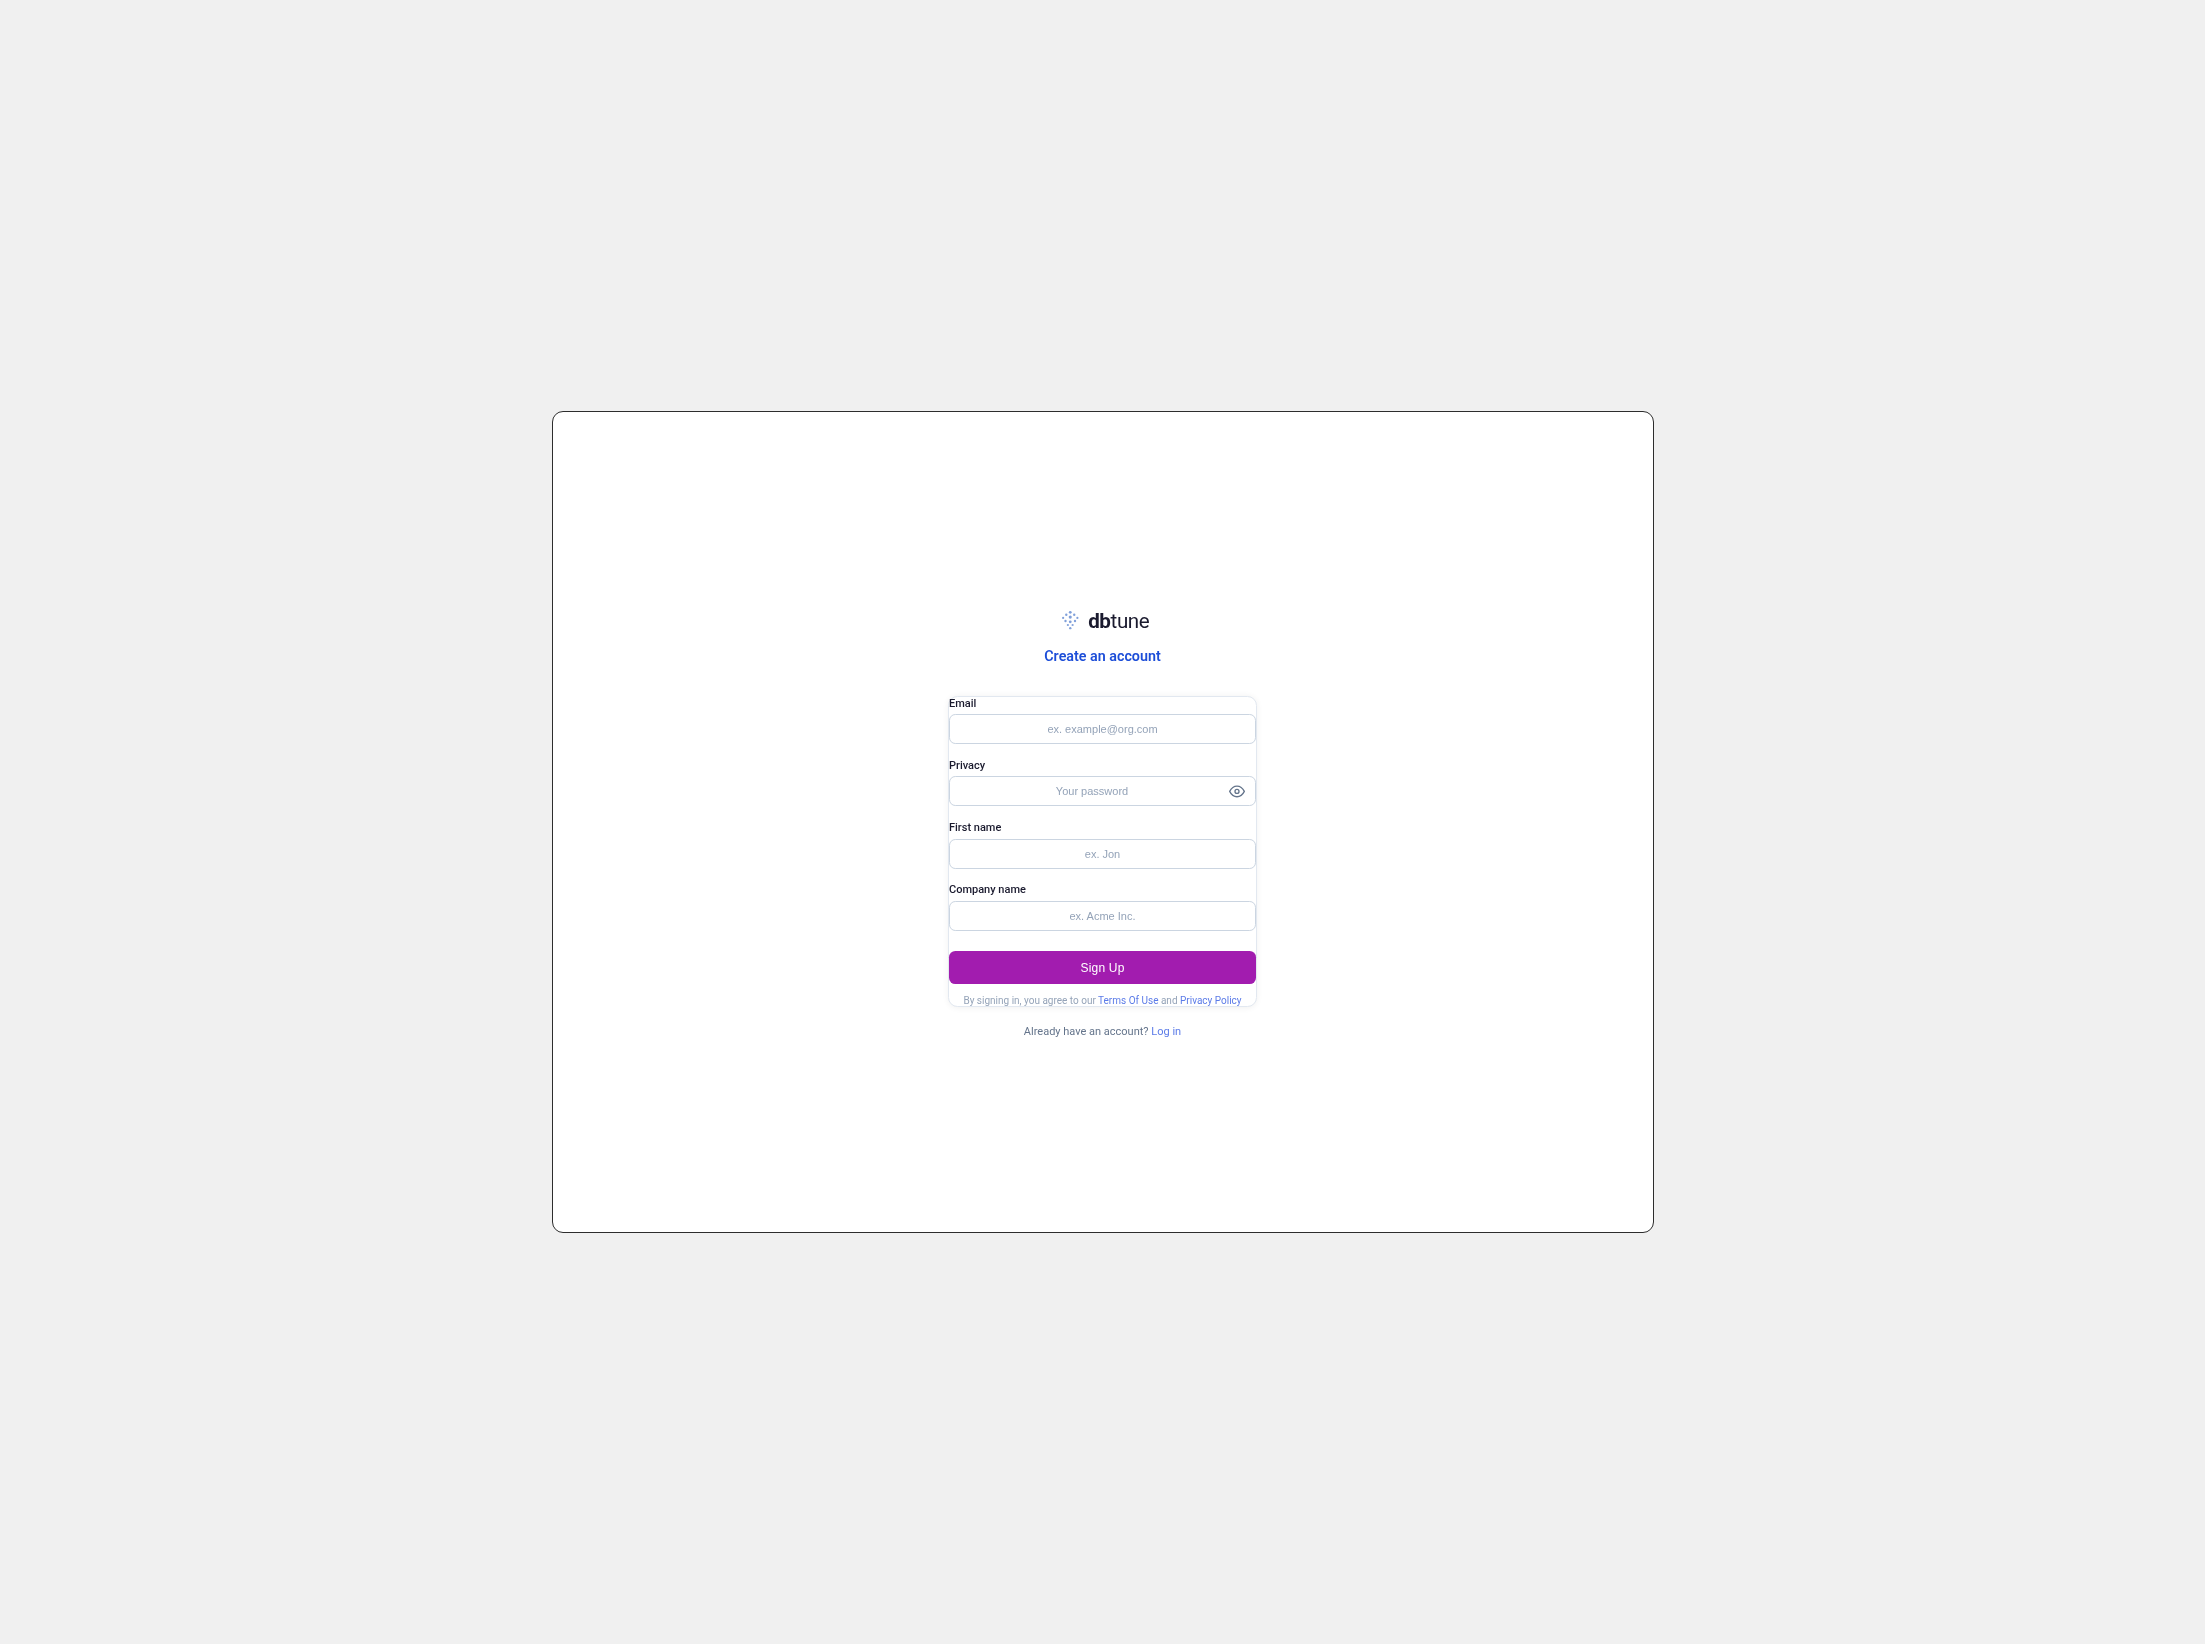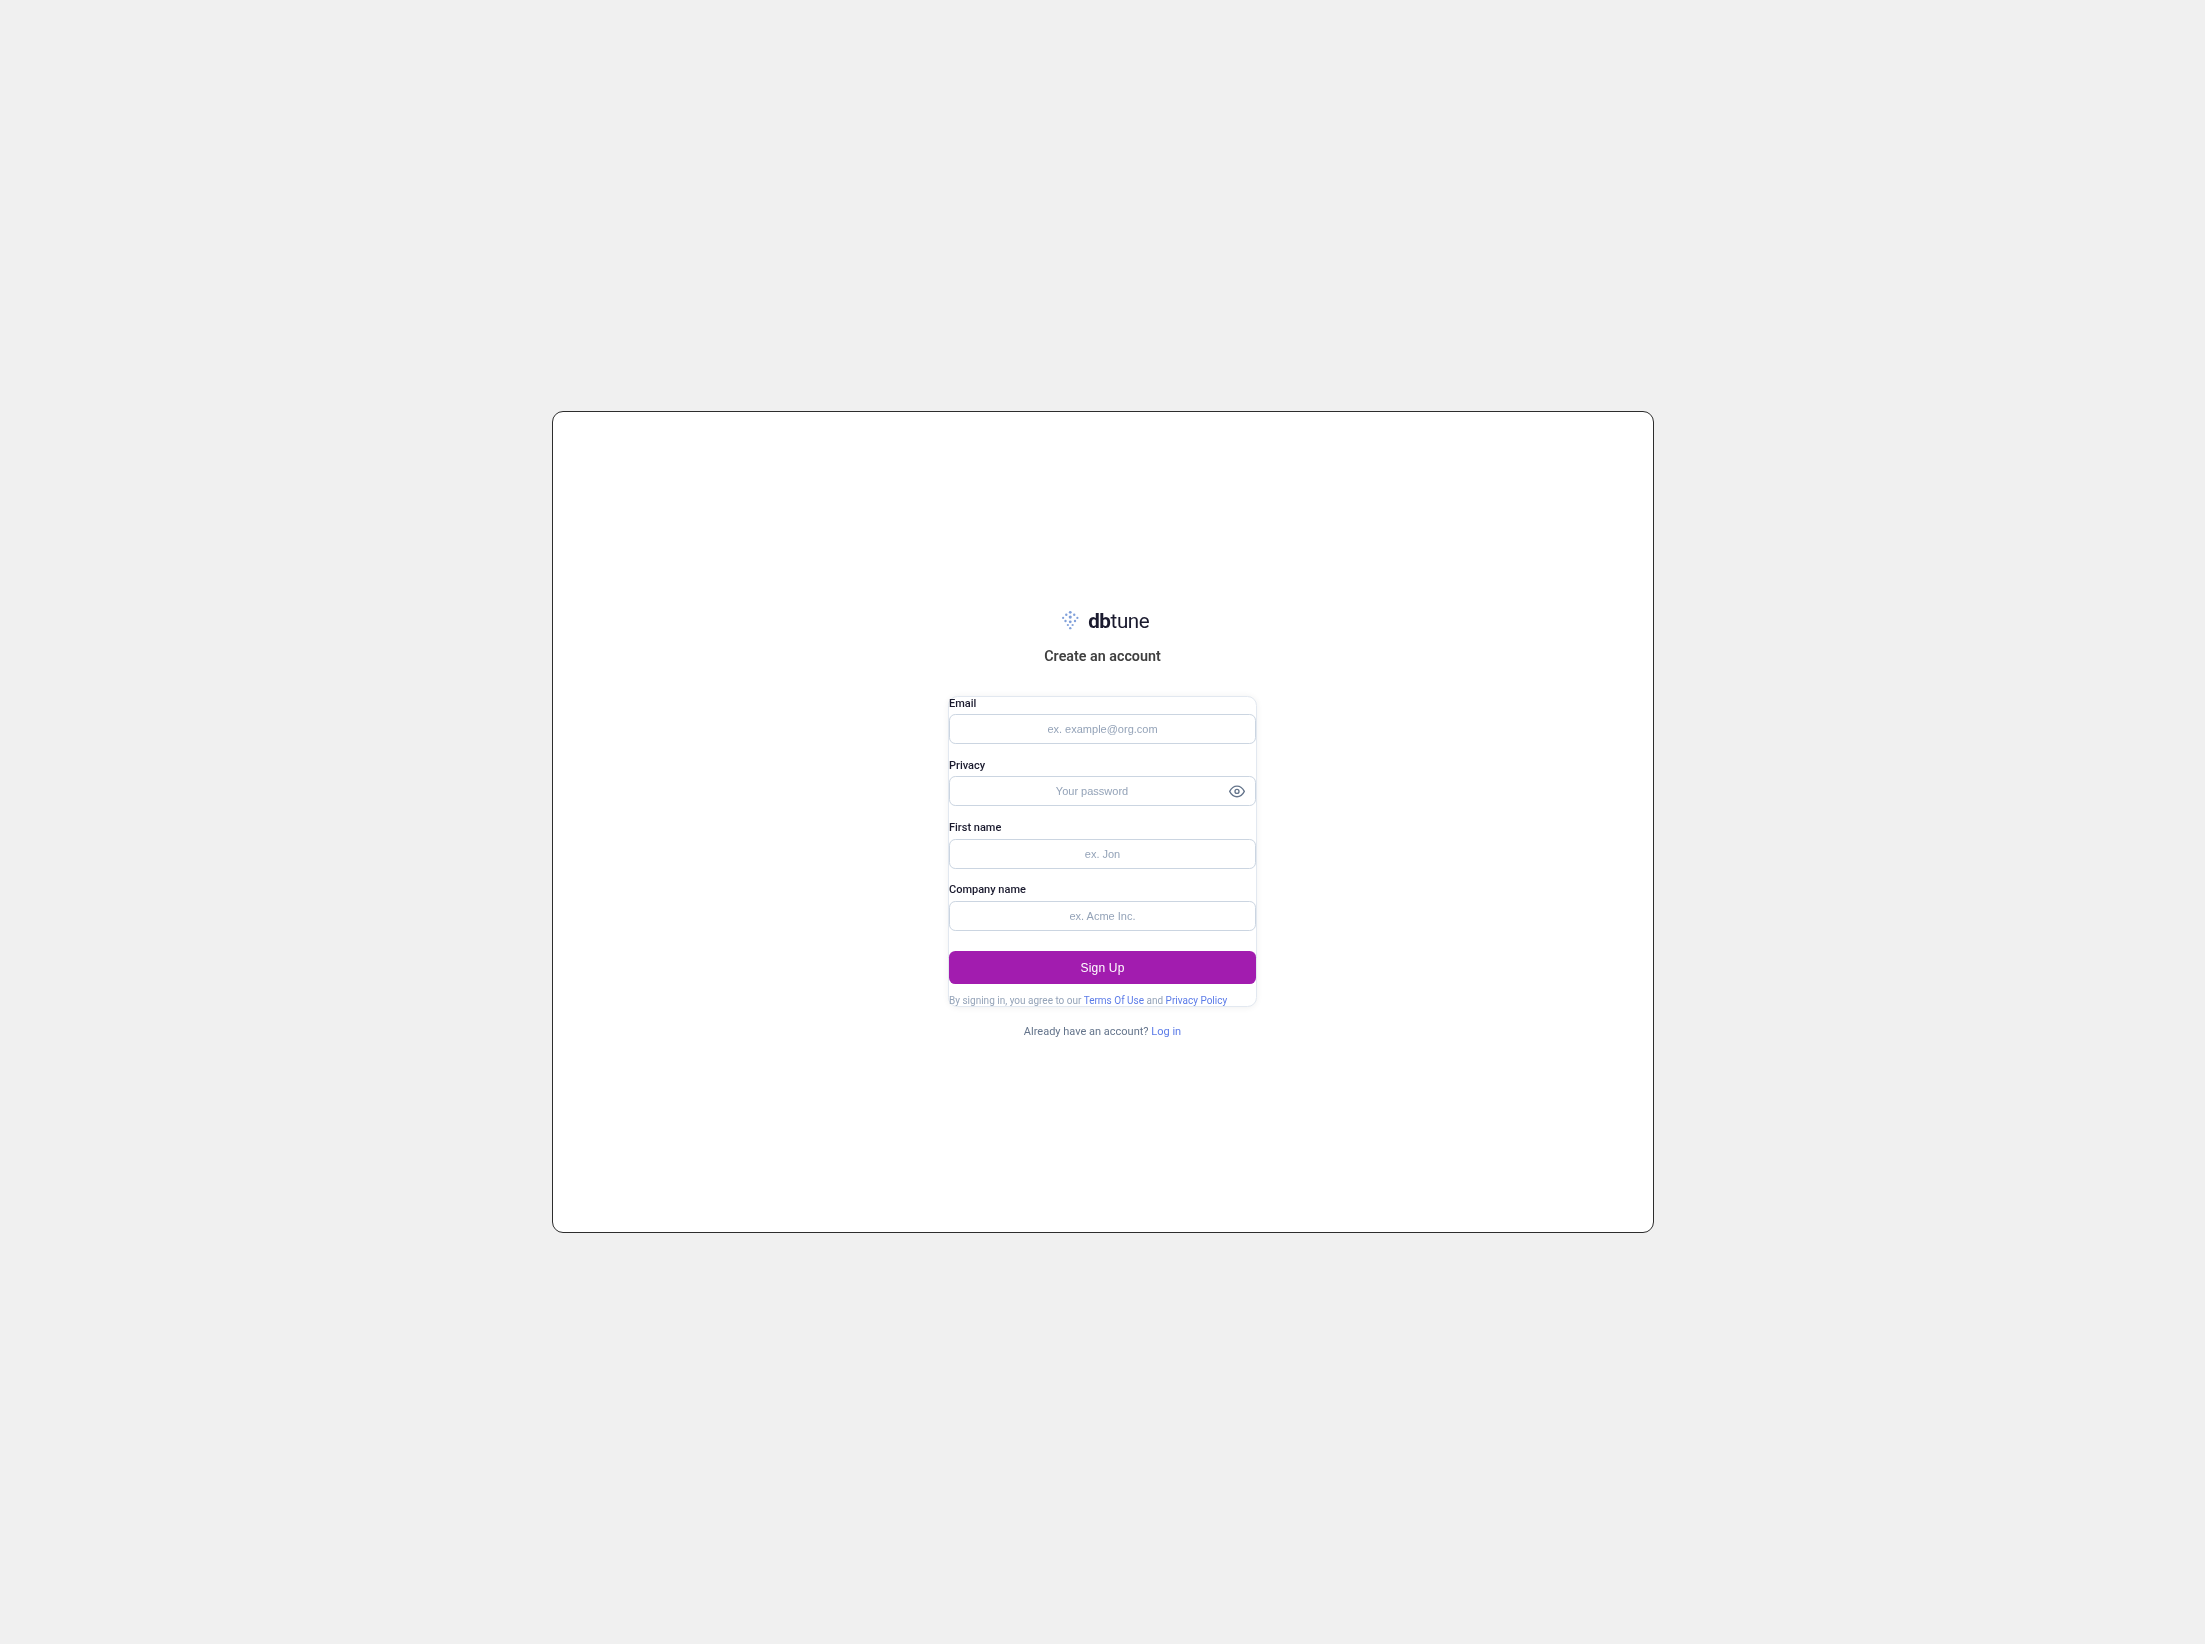--- a/index.html
+++ b/index.html
@@ -59,21 +59,21 @@
       font-weight: 700;
     }
 
     .logo-text span.tune {
       font-weight: 400;
     }
 
     .page-title {
       font-size: 14.3px;
       font-weight: 600;
-      color: #404040;
+      color: #1d4ed8;
       margin-bottom: 32px;
     }
 
     .card {
       background: #ffffff;
       border: 0.8px solid #e2e8f0;
       border-radius: 9.5px;
       width: 309px;
       box-shadow: 0 0.8px 6.3px rgba(0,0,0,0.06);
     }
@@ -134,20 +134,21 @@
       border-radius: 6.3px;
       font-size: 12px;
       font-weight: 500;
       cursor: pointer;
       margin-top: 6.3px;
       margin-bottom: 11px;
       letter-spacing: 0.2px;
     }
 
     .terms-text {
+      text-align: center;
       font-size: 10px;
       color: #94a3b8;
     }
 
     .terms-link {
       color: #5b7be8;
       text-decoration: none;
     }
 
     .already-account {

